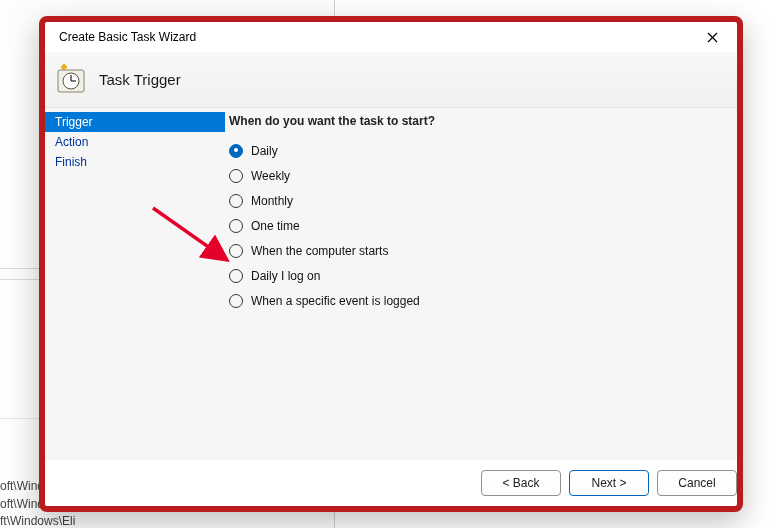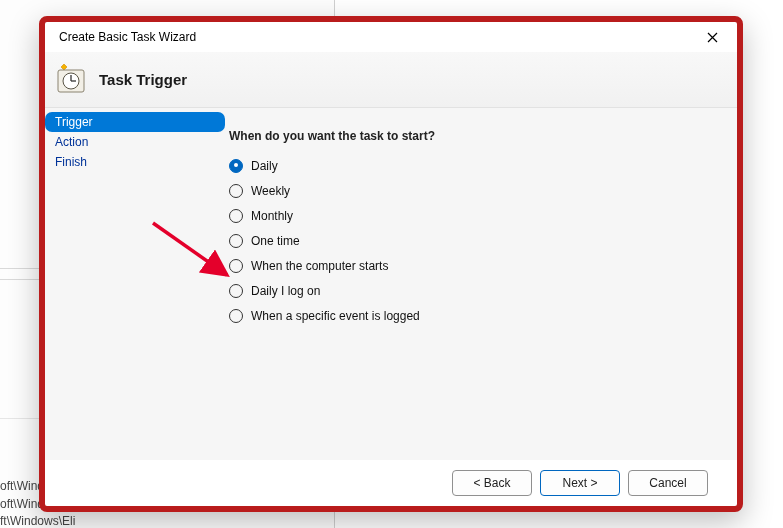--- a/index.html
+++ b/index.html
@@ -58,21 +58,20 @@
       cursor: default;
     }
     .header {
       position: relative;
       height: 56px;
       background: linear-gradient(#f8f8f8,#f1f1f1);
       border-bottom: 1px solid #e2e2e2;
       display: flex;
       align-items: center;
       padding-left: 10px;
-      font-weight: bold;
     }
     .header-icon {
       width: 32px; height: 32px;
       position: relative;
       margin-right: 12px;
     }
     .header-title {
       font-size: 15px;
       color: #1a1a1a;
     }
@@ -87,27 +86,25 @@
     }
     .sidebar-item {
       padding: 3px 10px;
       font-size: 12px;
       color: #003399;
       cursor: default;
     }
     .sidebar-item.active {
       background: #0078d7;
       color: #fff;
-      border-radius: 7px;
     }
     .content {
       flex: 1;
       padding: 6px 10px 0 4px;
       position: relative;
-      margin-top: 15px;
     }
     .question {
       font-size: 12px;
       font-weight: 600;
       color: #222;
       margin-bottom: 10px;
     }
     .radio-row {
       display: flex;
       align-items: center;
@@ -133,21 +130,21 @@
       background: #fff;
       border-radius: 50%;
     }
     .radio-label { color: #111; }
     .footer {
       height: 46px;
       display: flex;
       align-items: center;
       justify-content: flex-end;
       gap: 8px;
-      padding-right: 29px;
+      padding-right: 0;
     }
     .btn {
       min-width: 80px;
       height: 26px;
       border: 1px solid #909090;
       border-radius: 4px;
       background: #fdfdfd;
       font-size: 12px;
       color: #222;
       display: flex; align-items: center; justify-content: center;

